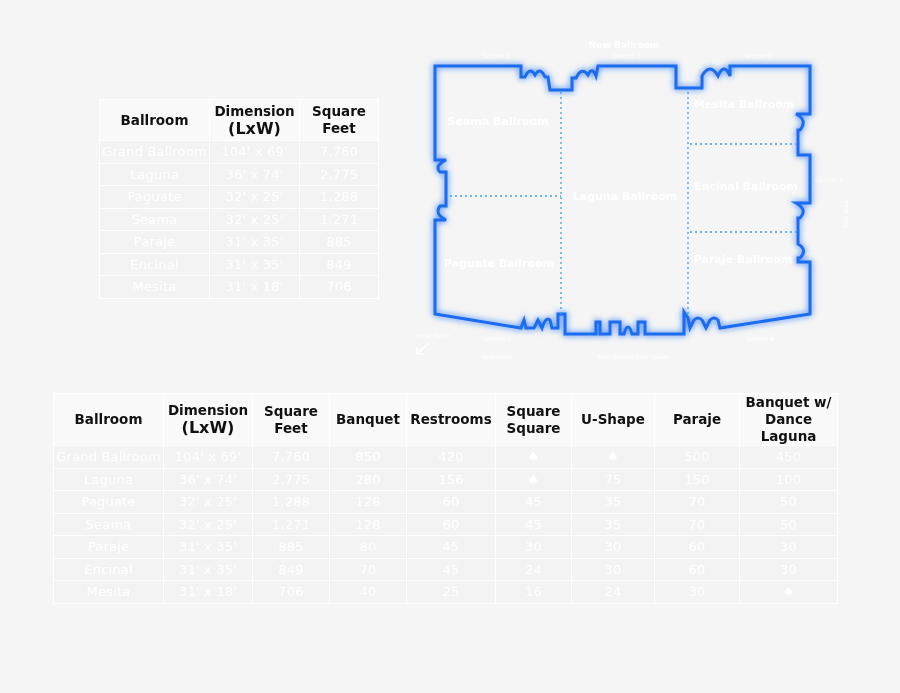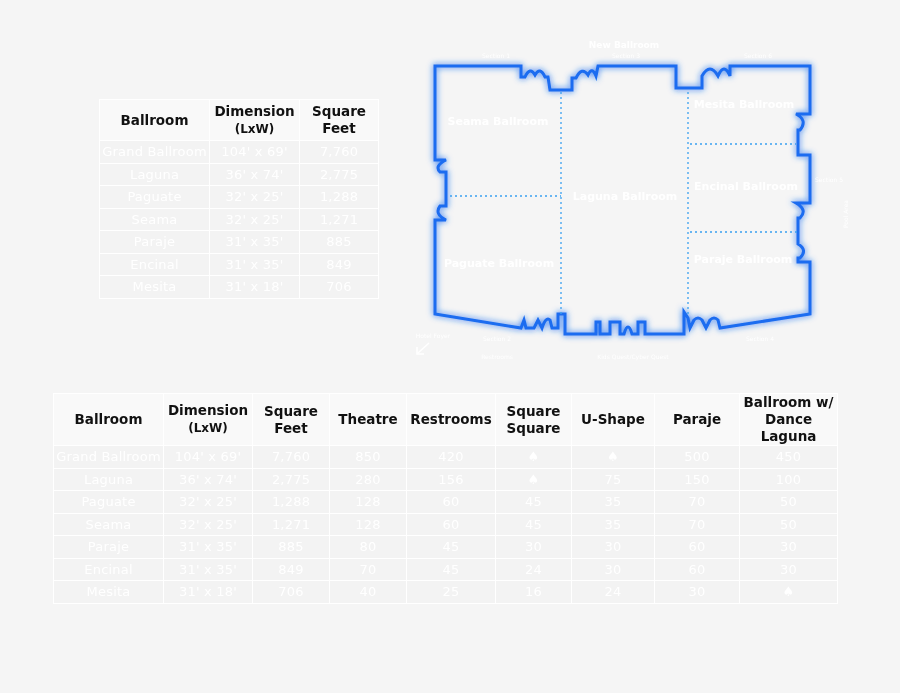--- a/index.html
+++ b/index.html
@@ -9,21 +9,21 @@
   }
   table.cap {
     position:absolute; border-collapse:collapse; table-layout:fixed;
   }
   table.cap th, table.cap td {
     border:1px solid #ffffff; text-align:center; padding:0;
   }
   table.cap th {
     background:#f9f9f9; color:#111; font-weight:bold; font-size:13.5px; line-height:17px;
   }
-  table.cap th .sub { font-size:12px; font-weight:bold; }
+  table.cap th .sub { font-size:16px; font-weight:bold; }
   table.cap td {
     background:#f3f3f3; color:#ffffff; font-size:13px; height:21.5px; line-height:21px;
     letter-spacing:0.2px;
   }
   #small-table { left:99px; top:99px; width:279px; }
   #small-table th { height:40px; }
   #big-table { left:53px; top:393px; width:784px; }
   #big-table th { height:40px; }
 
   #floorplan { position:absolute; left:405px; top:30px; }
@@ -156,26 +156,26 @@
       <col style="width:76px">
       <col style="width:83px">
       <col style="width:85px">
       <col style="width:98px">
   </colgroup>
   <thead>
     <tr>
       <th><span>Ballroom</span></th>
       <th><span>Dimension</span><br><span class="sub">(LxW)</span></th>
       <th><span>Square</span><br><span>Feet</span></th>
-      <th><span>Theatre</span></th>
+      <th><span>Banquet</span></th>
       <th><span>Restrooms</span></th>
       <th><span>Square</span><br><span>Square</span></th>
       <th><span>U-Shape</span></th>
       <th><span>Paraje</span></th>
-      <th><span>Ballroom w/</span><br><span>Dance Laguna</span></th>
+      <th><span>Banquet w/</span><br><span>Dance Laguna</span></th>
     </tr>
   </thead>
   <tbody id="big-body">
       <tr>
         <td>Grand Ballroom</td>
         <td>104' x 69'</td>
         <td>7,760</td>
         <td>850</td>
         <td>420</td>
         <td class="spade">♠</td>

